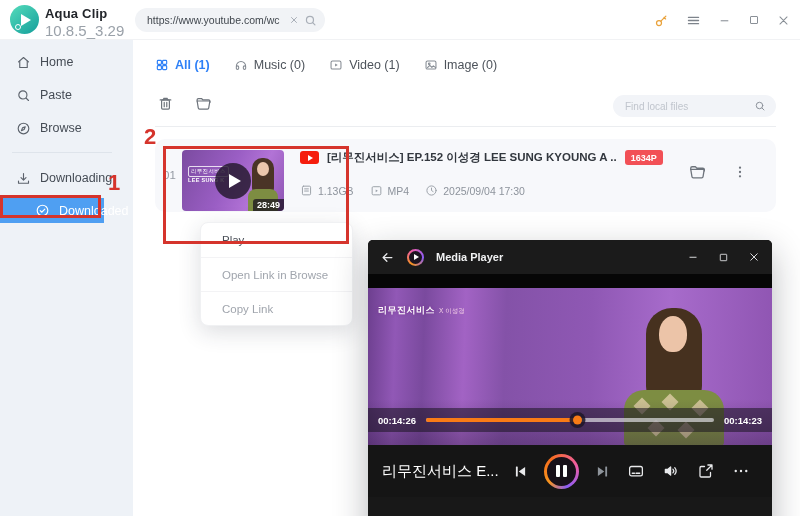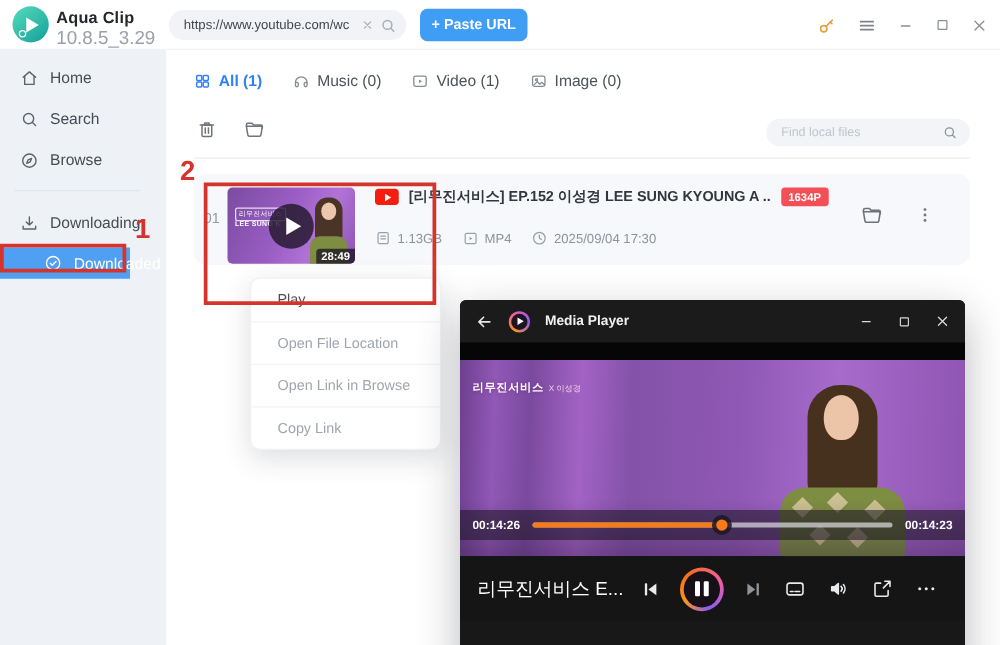--- a/index.html
+++ b/index.html
@@ -143,21 +143,20 @@
         </span>
         <span style="display:flex">
           <svg width="13" height="13" viewBox="0 0 24 24" fill="none" stroke="currentColor" stroke-width="2.2" stroke-linecap="round">
               <circle cx="11" cy="11" r="6.5"></circle>
               <path d="M16 16l4.2 4.2"></path>
             </svg>
         </span>
       </span>
     </div>
 
-    <button class="paste-btn">+ Paste URL</button>
 
     <div class="win-icons">
       <span class="ic" style="color:#e9a23b">
         <svg width="15" height="15" viewBox="0 0 24 24" fill="none" stroke="currentColor" stroke-width="2" stroke-linecap="round">
             <circle cx="8" cy="16" r="4"></circle>
             <path d="M11 13l8-8M16 7l2.5 2.5"></path>
           </svg>
       </span>
       <span class="ic" style="color:#7d838b">
         <svg width="15" height="15" viewBox="0 0 24 24" fill="none" stroke="currentColor" stroke-width="2.2" stroke-linecap="round">
@@ -188,21 +187,21 @@
           <path d="M4 11l8-7 8 7"></path>
           <path d="M6 9.5V20h12V9.5"></path>
         </svg>
       <span>Home</span>
     </div>
     <div class="side-item" style="top:41px">
       <svg width="15" height="15" viewBox="0 0 24 24" fill="none" stroke="currentColor" stroke-width="1.8" stroke-linecap="round">
           <circle cx="11" cy="11" r="6.5"></circle>
           <path d="M16 16l4 4"></path>
         </svg>
-      <span>Search</span>
+      <span>Paste</span>
     </div>
     <div class="side-item" style="top:74px">
       <svg width="15" height="15" viewBox="0 0 24 24" fill="none" stroke="currentColor" stroke-width="1.8" stroke-linecap="round" stroke-linejoin="round">
           <circle cx="12" cy="12" r="8.5"></circle>
           <path d="M14.8 9.2l-1.8 4.4-4.4 1.8 1.8-4.4z"></path>
         </svg>
       <span>Browse</span>
     </div>
     <div class="side-div"></div>
     <div class="side-item" style="top:124px">
@@ -349,21 +348,20 @@
               <circle cx="12" cy="12" r="1.7"></circle>
               <circle cx="12" cy="18.5" r="1.7"></circle>
             </svg>
         </span>
       </div>
     </div>
   </main>
 
   <div class="ctx-menu">
     <div class="ctx-item">Play</div>
-    <div class="ctx-item">Open File Location</div>
     <div class="ctx-item">Open Link in Browse</div>
     <div class="ctx-item">Copy Link</div>
   </div>
 
   <div class="annot" style="left:0; top:195px; width:101px; height:23px;"></div>
   <div class="annot-num" style="left:108px; top:170px;">1</div>
   <div class="annot" style="left:163px; top:146px; width:186px; height:98px;"></div>
   <div class="annot-num" style="left:144px; top:124px;">2</div>
 
   <div class="player">

